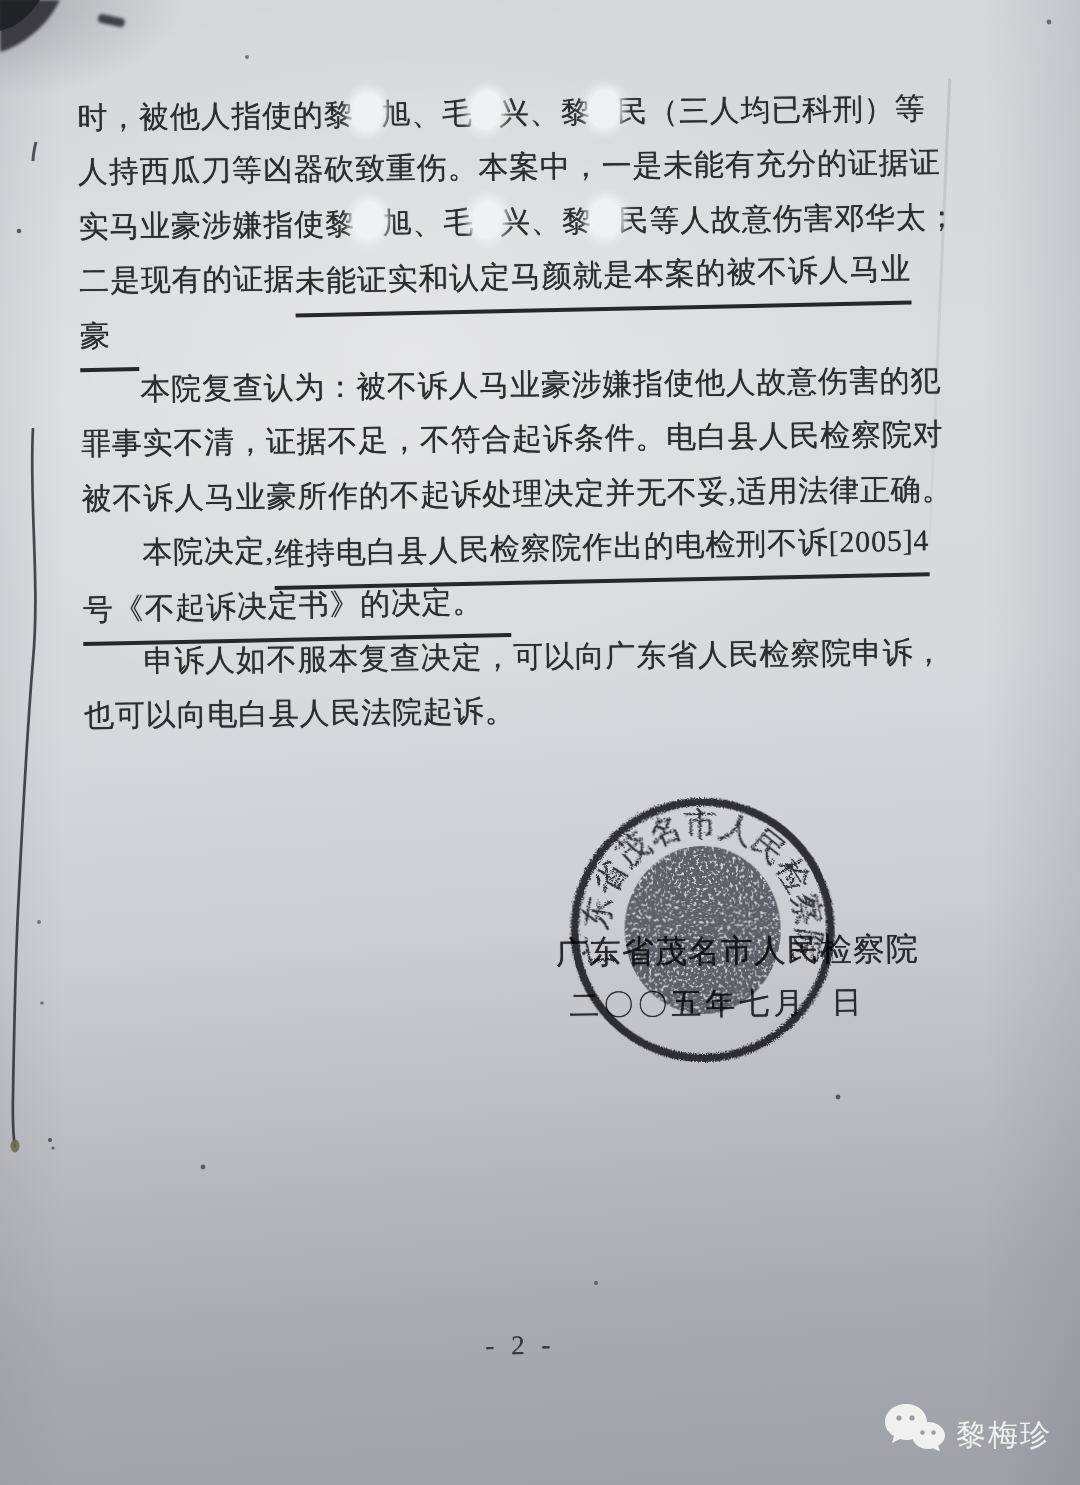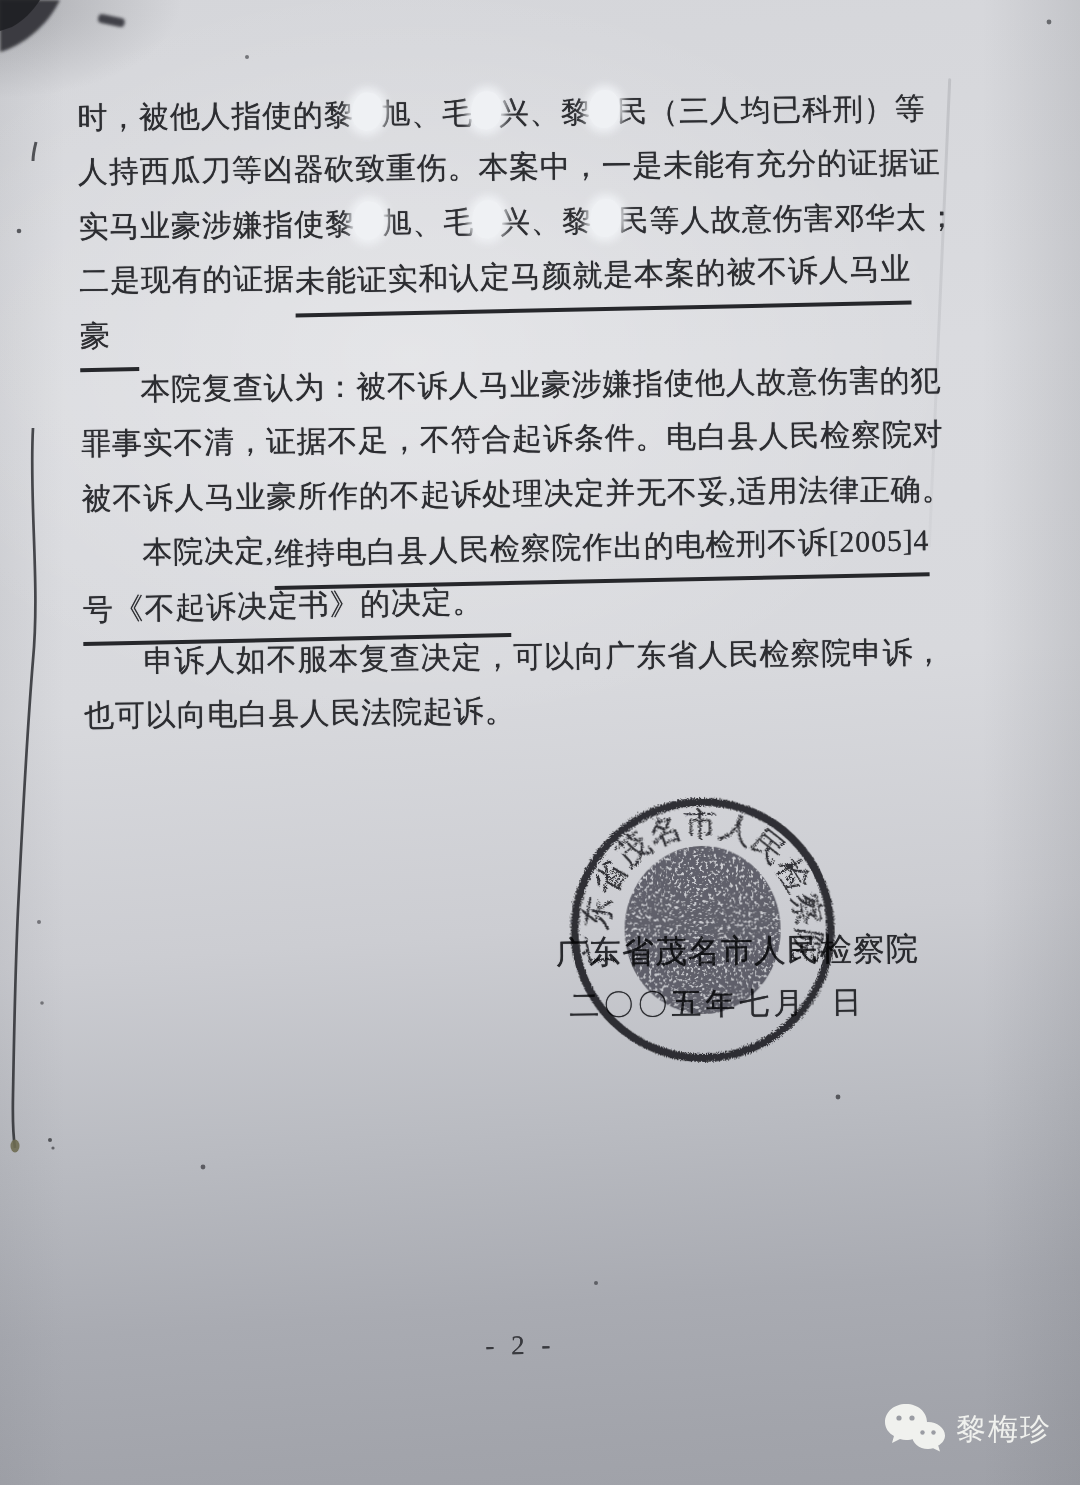--- a/index.html
+++ b/index.html
@@ -56,21 +56,21 @@
     text-shadow:0 0 0.6px rgba(57,58,63,.8);
   }
   .artifacts{position:absolute;inset:0;pointer-events:none;}
   .crease{
     position:absolute;left:938px;top:78px;width:3px;height:470px;
     background:linear-gradient(180deg,rgba(90,92,98,.18),rgba(90,92,98,.04));
     transform:rotate(2.5deg);border-radius:2px;
   }
   .watermark{
     position:absolute;right:28px;top:1402px;
-    display:flex;align-items:center;gap:10px;
+    display:flex;align-items:flex-end;gap:10px;
     color:#f4f5f1;font-size:30px;letter-spacing:2px;
     font-family:"Liberation Sans","DejaVu Sans",sans-serif;
     opacity:.96;
   }
   .wm-icon{width:64px;height:54px;}
 </style>
 </head>
 <body>
 
 <div class="doc">

